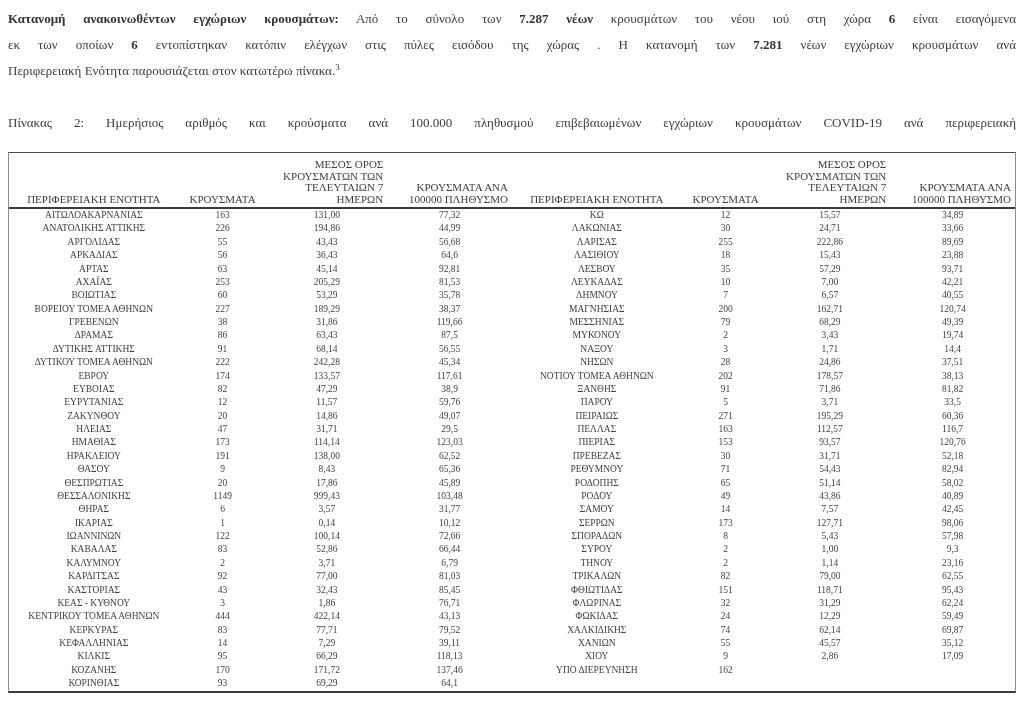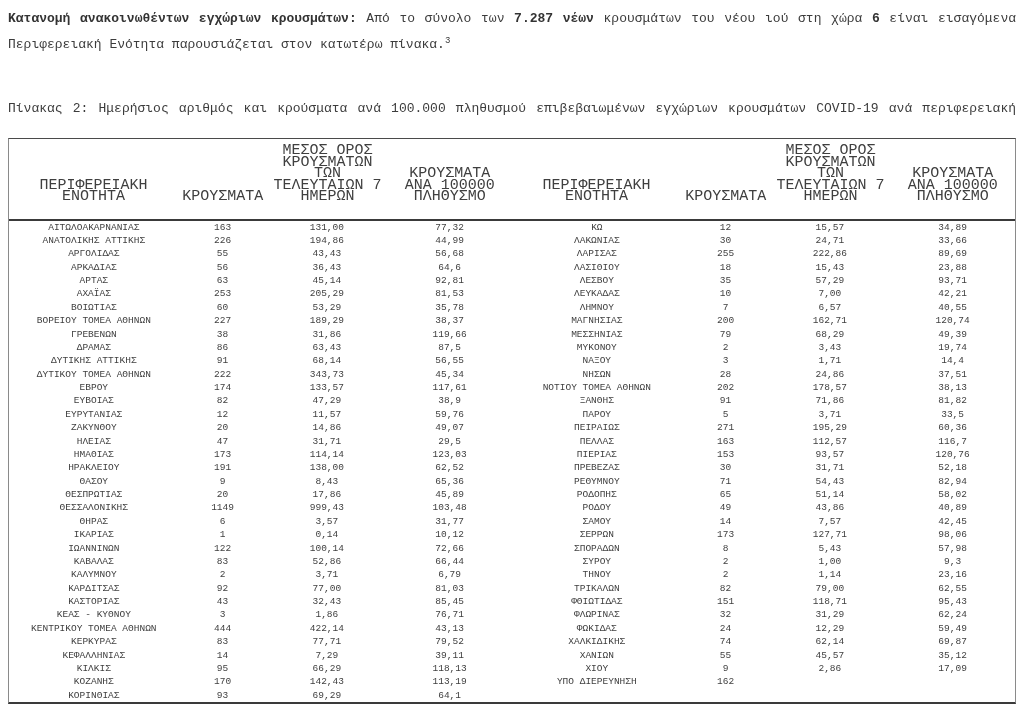--- a/index.html
+++ b/index.html
@@ -1,72 +1,73 @@
 <!DOCTYPE html>
 <html lang="el"><head>
 <meta charset="utf-8">
 <style>
   html, body { margin: 0; padding: 0; background: #ffffff; }
   .page {
     width: 1024px; height: 723px;
     background: #ffffff;
-    font-family: Liberation Mono, monospace;
+    font-family: Liberation Serif, serif;
     color: #3e3e3e;
     box-sizing: border-box;
     padding: 6px 8px 0 8px;
     overflow: hidden;
     position: relative;
   }
   
   .para { margin: 0; font-size: 13px; line-height: 26px; color: #3c3c3c; }
   .para .pline { display: block; }
   .para .pline.just { text-align: justify; text-align-last: justify; }
   .para b { font-weight: bold; color: #333333; }
   .para sup { font-size: 9px; line-height: 0; vertical-align: super; }
-  .caption { margin-top: 38px; }
+  .caption { margin-top: 26px; }
   
   .covid-table {
     margin-top: 16px;
     width: 1008px;
     border-top: 1.5px solid #4a4a4a;
     border-bottom: 2.5px solid #3a3a3a;
     border-left: 1px solid #8a8a8a;
     border-right: 1px solid #8a8a8a;
     box-sizing: border-box;
   }
   .thead, .tbody {
     display: grid;
     grid-template-columns: 170fr 88fr 121fr 125fr 170fr 88fr 121fr 125fr;
   }
   .thead { border-bottom: 2px solid #3a3a3a; }
   .th {
     display: flex; align-items: flex-end; justify-content: center;
-    text-align: center;
-    font-size: 15px; line-height: 11.5px;
+    text-align: right;
+    font-size: 11px; line-height: 11.5px;
     color: #3f3f3f;
-    padding: 6px 4px 16px 4px;
+    padding: 6px 4px 2px 4px;
     min-height: 48px;
     box-sizing: border-box;
   }
   .tr { display: contents; }
   .td {
     height: 13.39px; line-height: 13.39px;
     font-size: 9.5px;
     text-align: center;
     color: #3f3f3f;
     white-space: nowrap; overflow: hidden;
   }
 </style>
 </head>
 <body>
 
 <div class="page">
 
   <p class="para intro" id="intro-paragraph">
       <span class="pline just"><b>Κατανομή ανακοινωθέντων εγχώριων κρουσμάτων:</b><span> Από το σύνολο των </span><b>7.287 νέων</b><span> κρουσμάτων του νέου ιού στη χώρα </span><b>6</b><span> είναι εισαγόμενα</span></span>
+      <span class="pline just"><span>εκ των οποίων </span><b>6</b><span> εντοπίστηκαν κατόπιν ελέγχων στις πύλες εισόδου της χώρας .  Η κατανομή των </span><b>7.281</b><span> νέων εγχώριων κρουσμάτων ανά</span></span>
       <span class="pline"><span>Περιφερειακή Ενότητα παρουσιάζεται στον κατωτέρω πίνακα.</span><sup>3</sup></span>
     </p>
 
   <p class="para caption" id="caption-paragraph">
       <span class="pline just"><span>Πίνακας 2: Ημερήσιος αριθμός και κρούσματα ανά 100.000 πληθυσμού επιβεβαιωμένων εγχώριων κρουσμάτων COVID-19 ανά περιφερειακή</span></span>
     </p>
 
   <div class="covid-table">
     <div class="thead" id="table-head">
         <div class="th">ΠΕΡΙΦΕΡΕΙΑΚΗ ΕΝΟΤΗΤΑ</div>
@@ -83,21 +84,21 @@
         <div class="tr"><div class="td">ΑΝΑΤΟΛΙΚΗΣ ΑΤΤΙΚΗΣ</div><div class="td">226</div><div class="td">194,86</div><div class="td">44,99</div><div class="td">ΛΑΚΩΝΙΑΣ</div><div class="td">30</div><div class="td">24,71</div><div class="td">33,66</div></div>
         <div class="tr"><div class="td">ΑΡΓΟΛΙΔΑΣ</div><div class="td">55</div><div class="td">43,43</div><div class="td">56,68</div><div class="td">ΛΑΡΙΣΑΣ</div><div class="td">255</div><div class="td">222,86</div><div class="td">89,69</div></div>
         <div class="tr"><div class="td">ΑΡΚΑΔΙΑΣ</div><div class="td">56</div><div class="td">36,43</div><div class="td">64,6</div><div class="td">ΛΑΣΙΘΙΟΥ</div><div class="td">18</div><div class="td">15,43</div><div class="td">23,88</div></div>
         <div class="tr"><div class="td">ΑΡΤΑΣ</div><div class="td">63</div><div class="td">45,14</div><div class="td">92,81</div><div class="td">ΛΕΣΒΟΥ</div><div class="td">35</div><div class="td">57,29</div><div class="td">93,71</div></div>
         <div class="tr"><div class="td">ΑΧΑΪΑΣ</div><div class="td">253</div><div class="td">205,29</div><div class="td">81,53</div><div class="td">ΛΕΥΚΑΔΑΣ</div><div class="td">10</div><div class="td">7,00</div><div class="td">42,21</div></div>
         <div class="tr"><div class="td">ΒΟΙΩΤΙΑΣ</div><div class="td">60</div><div class="td">53,29</div><div class="td">35,78</div><div class="td">ΛΗΜΝΟΥ</div><div class="td">7</div><div class="td">6,57</div><div class="td">40,55</div></div>
         <div class="tr"><div class="td">ΒΟΡΕΙΟΥ ΤΟΜΕΑ ΑΘΗΝΩΝ</div><div class="td">227</div><div class="td">189,29</div><div class="td">38,37</div><div class="td">ΜΑΓΝΗΣΙΑΣ</div><div class="td">200</div><div class="td">162,71</div><div class="td">120,74</div></div>
         <div class="tr"><div class="td">ΓΡΕΒΕΝΩΝ</div><div class="td">38</div><div class="td">31,86</div><div class="td">119,66</div><div class="td">ΜΕΣΣΗΝΙΑΣ</div><div class="td">79</div><div class="td">68,29</div><div class="td">49,39</div></div>
         <div class="tr"><div class="td">ΔΡΑΜΑΣ</div><div class="td">86</div><div class="td">63,43</div><div class="td">87,5</div><div class="td">ΜΥΚΟΝΟΥ</div><div class="td">2</div><div class="td">3,43</div><div class="td">19,74</div></div>
         <div class="tr"><div class="td">ΔΥΤΙΚΗΣ ΑΤΤΙΚΗΣ</div><div class="td">91</div><div class="td">68,14</div><div class="td">56,55</div><div class="td">ΝΑΞΟΥ</div><div class="td">3</div><div class="td">1,71</div><div class="td">14,4</div></div>
-        <div class="tr"><div class="td">ΔΥΤΙΚΟΥ ΤΟΜΕΑ ΑΘΗΝΩΝ</div><div class="td">222</div><div class="td">343,73</div><div class="td">45,34</div><div class="td">ΝΗΣΩΝ</div><div class="td">28</div><div class="td">24,86</div><div class="td">37,51</div></div>
+        <div class="tr"><div class="td">ΔΥΤΙΚΟΥ ΤΟΜΕΑ ΑΘΗΝΩΝ</div><div class="td">222</div><div class="td">242,28</div><div class="td">45,34</div><div class="td">ΝΗΣΩΝ</div><div class="td">28</div><div class="td">24,86</div><div class="td">37,51</div></div>
         <div class="tr"><div class="td">ΕΒΡΟΥ</div><div class="td">174</div><div class="td">133,57</div><div class="td">117,61</div><div class="td">ΝΟΤΙΟΥ ΤΟΜΕΑ ΑΘΗΝΩΝ</div><div class="td">202</div><div class="td">178,57</div><div class="td">38,13</div></div>
         <div class="tr"><div class="td">ΕΥΒΟΙΑΣ</div><div class="td">82</div><div class="td">47,29</div><div class="td">38,9</div><div class="td">ΞΑΝΘΗΣ</div><div class="td">91</div><div class="td">71,86</div><div class="td">81,82</div></div>
         <div class="tr"><div class="td">ΕΥΡΥΤΑΝΙΑΣ</div><div class="td">12</div><div class="td">11,57</div><div class="td">59,76</div><div class="td">ΠΑΡΟΥ</div><div class="td">5</div><div class="td">3,71</div><div class="td">33,5</div></div>
         <div class="tr"><div class="td">ΖΑΚΥΝΘΟΥ</div><div class="td">20</div><div class="td">14,86</div><div class="td">49,07</div><div class="td">ΠΕΙΡΑΙΩΣ</div><div class="td">271</div><div class="td">195,29</div><div class="td">60,36</div></div>
         <div class="tr"><div class="td">ΗΛΕΙΑΣ</div><div class="td">47</div><div class="td">31,71</div><div class="td">29,5</div><div class="td">ΠΕΛΛΑΣ</div><div class="td">163</div><div class="td">112,57</div><div class="td">116,7</div></div>
         <div class="tr"><div class="td">ΗΜΑΘΙΑΣ</div><div class="td">173</div><div class="td">114,14</div><div class="td">123,03</div><div class="td">ΠΙΕΡΙΑΣ</div><div class="td">153</div><div class="td">93,57</div><div class="td">120,76</div></div>
         <div class="tr"><div class="td">ΗΡΑΚΛΕΙΟΥ</div><div class="td">191</div><div class="td">138,00</div><div class="td">62,52</div><div class="td">ΠΡΕΒΕΖΑΣ</div><div class="td">30</div><div class="td">31,71</div><div class="td">52,18</div></div>
         <div class="tr"><div class="td">ΘΑΣΟΥ</div><div class="td">9</div><div class="td">8,43</div><div class="td">65,36</div><div class="td">ΡΕΘΥΜΝΟΥ</div><div class="td">71</div><div class="td">54,43</div><div class="td">82,94</div></div>
         <div class="tr"><div class="td">ΘΕΣΠΡΩΤΙΑΣ</div><div class="td">20</div><div class="td">17,86</div><div class="td">45,89</div><div class="td">ΡΟΔΟΠΗΣ</div><div class="td">65</div><div class="td">51,14</div><div class="td">58,02</div></div>
         <div class="tr"><div class="td">ΘΕΣΣΑΛΟΝΙΚΗΣ</div><div class="td">1149</div><div class="td">999,43</div><div class="td">103,48</div><div class="td">ΡΟΔΟΥ</div><div class="td">49</div><div class="td">43,86</div><div class="td">40,89</div></div>
@@ -106,18 +107,18 @@
         <div class="tr"><div class="td">ΙΩΑΝΝΙΝΩΝ</div><div class="td">122</div><div class="td">100,14</div><div class="td">72,66</div><div class="td">ΣΠΟΡΑΔΩΝ</div><div class="td">8</div><div class="td">5,43</div><div class="td">57,98</div></div>
         <div class="tr"><div class="td">ΚΑΒΑΛΑΣ</div><div class="td">83</div><div class="td">52,86</div><div class="td">66,44</div><div class="td">ΣΥΡΟΥ</div><div class="td">2</div><div class="td">1,00</div><div class="td">9,3</div></div>
         <div class="tr"><div class="td">ΚΑΛΥΜΝΟΥ</div><div class="td">2</div><div class="td">3,71</div><div class="td">6,79</div><div class="td">ΤΗΝΟΥ</div><div class="td">2</div><div class="td">1,14</div><div class="td">23,16</div></div>
         <div class="tr"><div class="td">ΚΑΡΔΙΤΣΑΣ</div><div class="td">92</div><div class="td">77,00</div><div class="td">81,03</div><div class="td">ΤΡΙΚΑΛΩΝ</div><div class="td">82</div><div class="td">79,00</div><div class="td">62,55</div></div>
         <div class="tr"><div class="td">ΚΑΣΤΟΡΙΑΣ</div><div class="td">43</div><div class="td">32,43</div><div class="td">85,45</div><div class="td">ΦΘΙΩΤΙΔΑΣ</div><div class="td">151</div><div class="td">118,71</div><div class="td">95,43</div></div>
         <div class="tr"><div class="td">ΚΕΑΣ - ΚΥΘΝΟΥ</div><div class="td">3</div><div class="td">1,86</div><div class="td">76,71</div><div class="td">ΦΛΩΡΙΝΑΣ</div><div class="td">32</div><div class="td">31,29</div><div class="td">62,24</div></div>
         <div class="tr"><div class="td">ΚΕΝΤΡΙΚΟΥ ΤΟΜΕΑ ΑΘΗΝΩΝ</div><div class="td">444</div><div class="td">422,14</div><div class="td">43,13</div><div class="td">ΦΩΚΙΔΑΣ</div><div class="td">24</div><div class="td">12,29</div><div class="td">59,49</div></div>
         <div class="tr"><div class="td">ΚΕΡΚΥΡΑΣ</div><div class="td">83</div><div class="td">77,71</div><div class="td">79,52</div><div class="td">ΧΑΛΚΙΔΙΚΗΣ</div><div class="td">74</div><div class="td">62,14</div><div class="td">69,87</div></div>
         <div class="tr"><div class="td">ΚΕΦΑΛΛΗΝΙΑΣ</div><div class="td">14</div><div class="td">7,29</div><div class="td">39,11</div><div class="td">ΧΑΝΙΩΝ</div><div class="td">55</div><div class="td">45,57</div><div class="td">35,12</div></div>
         <div class="tr"><div class="td">ΚΙΛΚΙΣ</div><div class="td">95</div><div class="td">66,29</div><div class="td">118,13</div><div class="td">ΧΙΟΥ</div><div class="td">9</div><div class="td">2,86</div><div class="td">17,09</div></div>
-        <div class="tr"><div class="td">ΚΟΖΑΝΗΣ</div><div class="td">170</div><div class="td">142,43</div><div class="td">113,19</div><div class="td">ΥΠΟ ΔΙΕΡΕΥΝΗΣΗ</div><div class="td">162</div><div class="td"></div><div class="td"></div></div>
+        <div class="tr"><div class="td">ΚΟΖΑΝΗΣ</div><div class="td">170</div><div class="td">171,72</div><div class="td">137,46</div><div class="td">ΥΠΟ ΔΙΕΡΕΥΝΗΣΗ</div><div class="td">162</div><div class="td"></div><div class="td"></div></div>
         <div class="tr"><div class="td">ΚΟΡΙΝΘΙΑΣ</div><div class="td">93</div><div class="td">69,29</div><div class="td">64,1</div><div class="td"></div><div class="td"></div><div class="td"></div><div class="td"></div></div>
       </div>
   </div>
 
 </div>
 
 </body></html>

